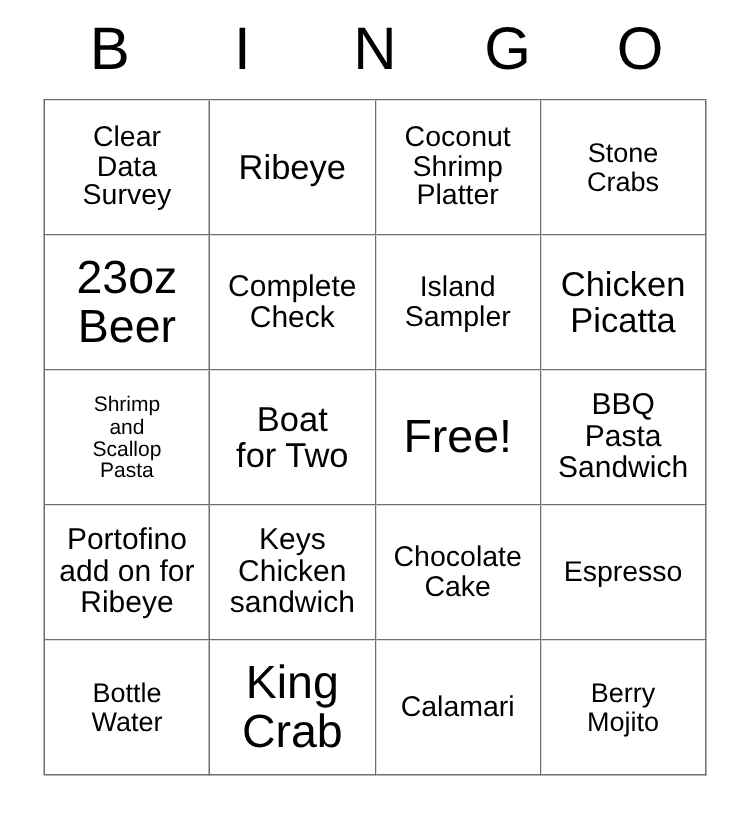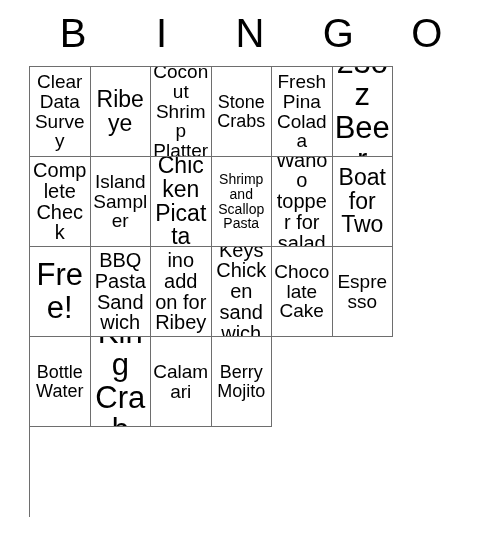--- a/index.html
+++ b/index.html
@@ -34,25 +34,25 @@
     font-size: 40px;
     line-height: 1;
     font-weight: 400;
     color: #000;
     letter-spacing: 0;
   }
 
   
   #grid {
     display: grid;
-    grid-template-columns: repeat(6, 1fr);
+    grid-template-columns: repeat(4, 1fr);
     grid-template-rows: repeat(5, 90px);
     border-top: 1px solid #6e6e6e;
     border-left: 1px solid #6e6e6e;
-    width: 364px;
+    width: 442px;
     box-sizing: border-box;
   }
   .cell {
     border-right: 1px solid #6e6e6e;
     border-bottom: 1px solid #6e6e6e;
     box-sizing: border-box;
     display: flex;
     align-items: center;
     justify-content: center;
     text-align: center;
@@ -100,25 +100,20 @@
       </div>
       <div class="cell fs-md">
         <span class="cell-text">Coconut
 Shrimp
 Platter</span>
       </div>
       <div class="cell fs-xl">
         <span class="cell-text">Stone
 Crabs</span>
       </div>
-      <div class="cell fs-md">
-        <span class="cell-text">Fresh
-Pina
-Colada</span>
-      </div>
       <div class="cell fs-xxl">
         <span class="cell-text">23oz
 Beer</span>
       </div>
       <div class="cell fs-sm">
         <span class="cell-text">Complete
 Check</span>
       </div>
       <div class="cell fs-md">
         <span class="cell-text">Island
@@ -126,25 +121,20 @@
       </div>
       <div class="cell fs-lg">
         <span class="cell-text">Chicken
 Picatta</span>
       </div>
       <div class="cell fs-xs">
         <span class="cell-text">Shrimp
 and
 Scallop
 Pasta</span>
-      </div>
-      <div class="cell fs-sm">
-        <span class="cell-text">Wahoo
-topper for
-salad</span>
       </div>
       <div class="cell fs-lg">
         <span class="cell-text">Boat
 for Two</span>
       </div>
       <div class="cell fs-xxl">
         <span class="cell-text">Free!</span>
       </div>
       <div class="cell fs-sm">
         <span class="cell-text">BBQ

